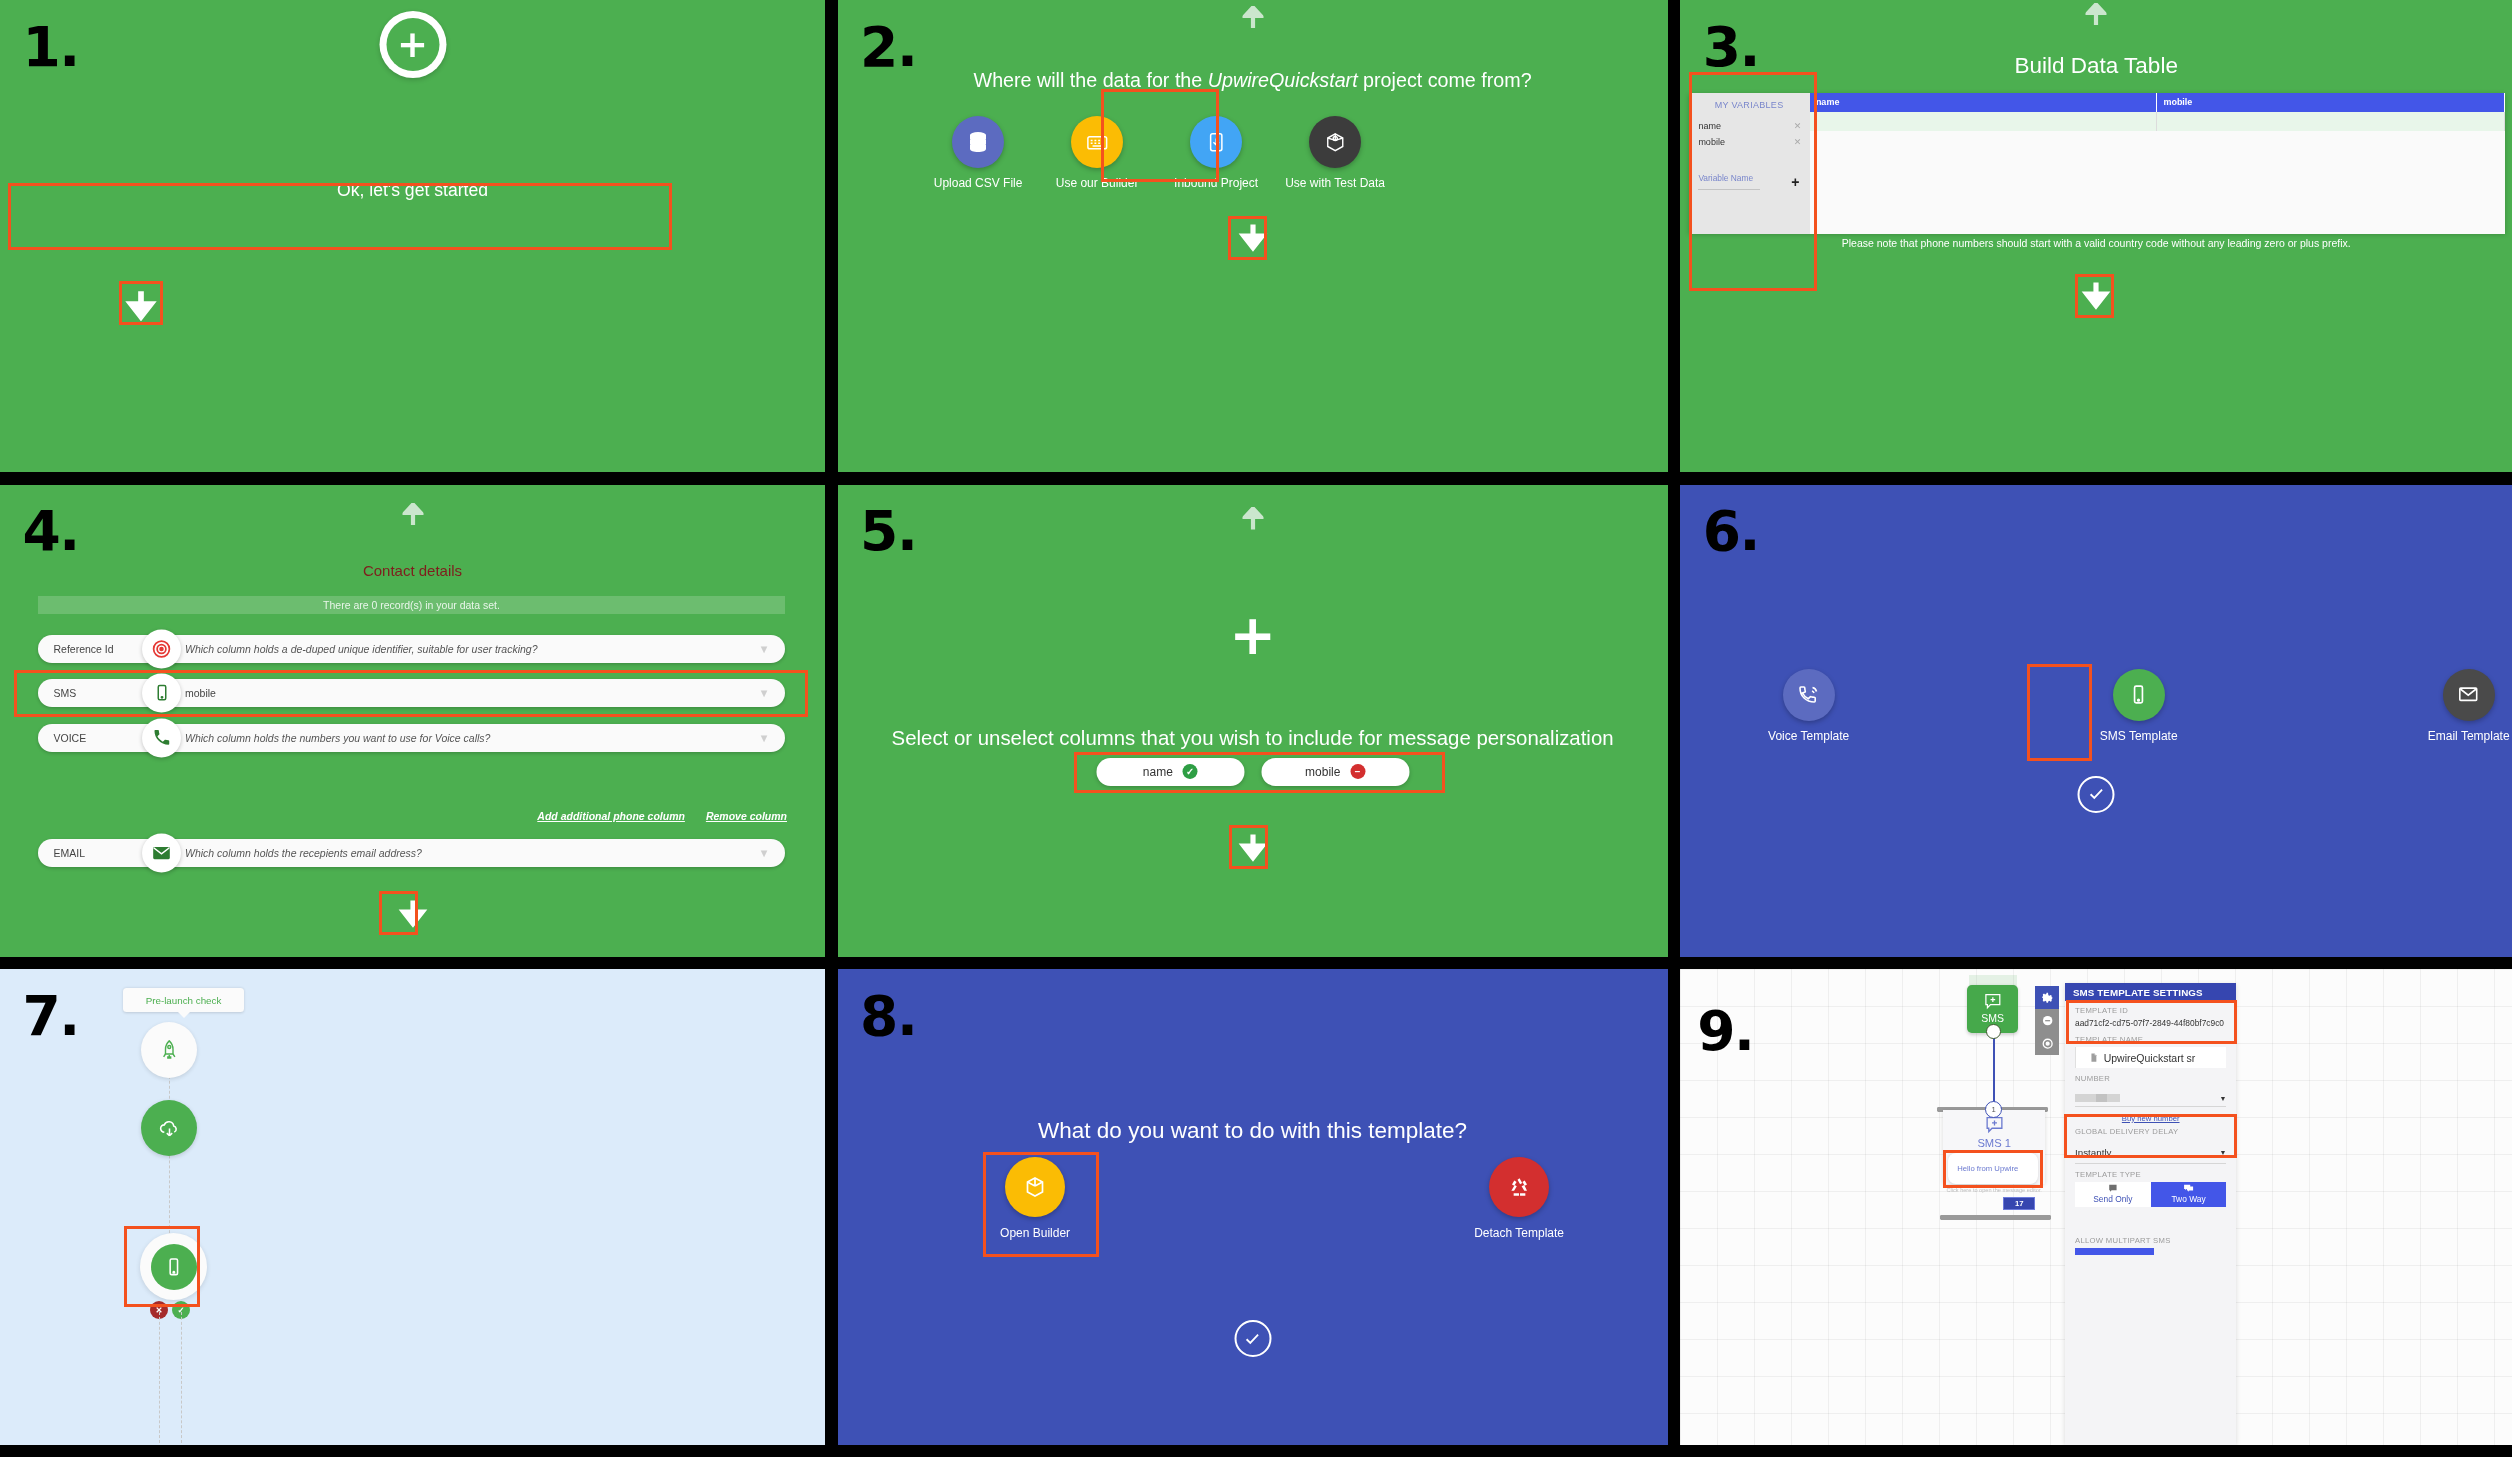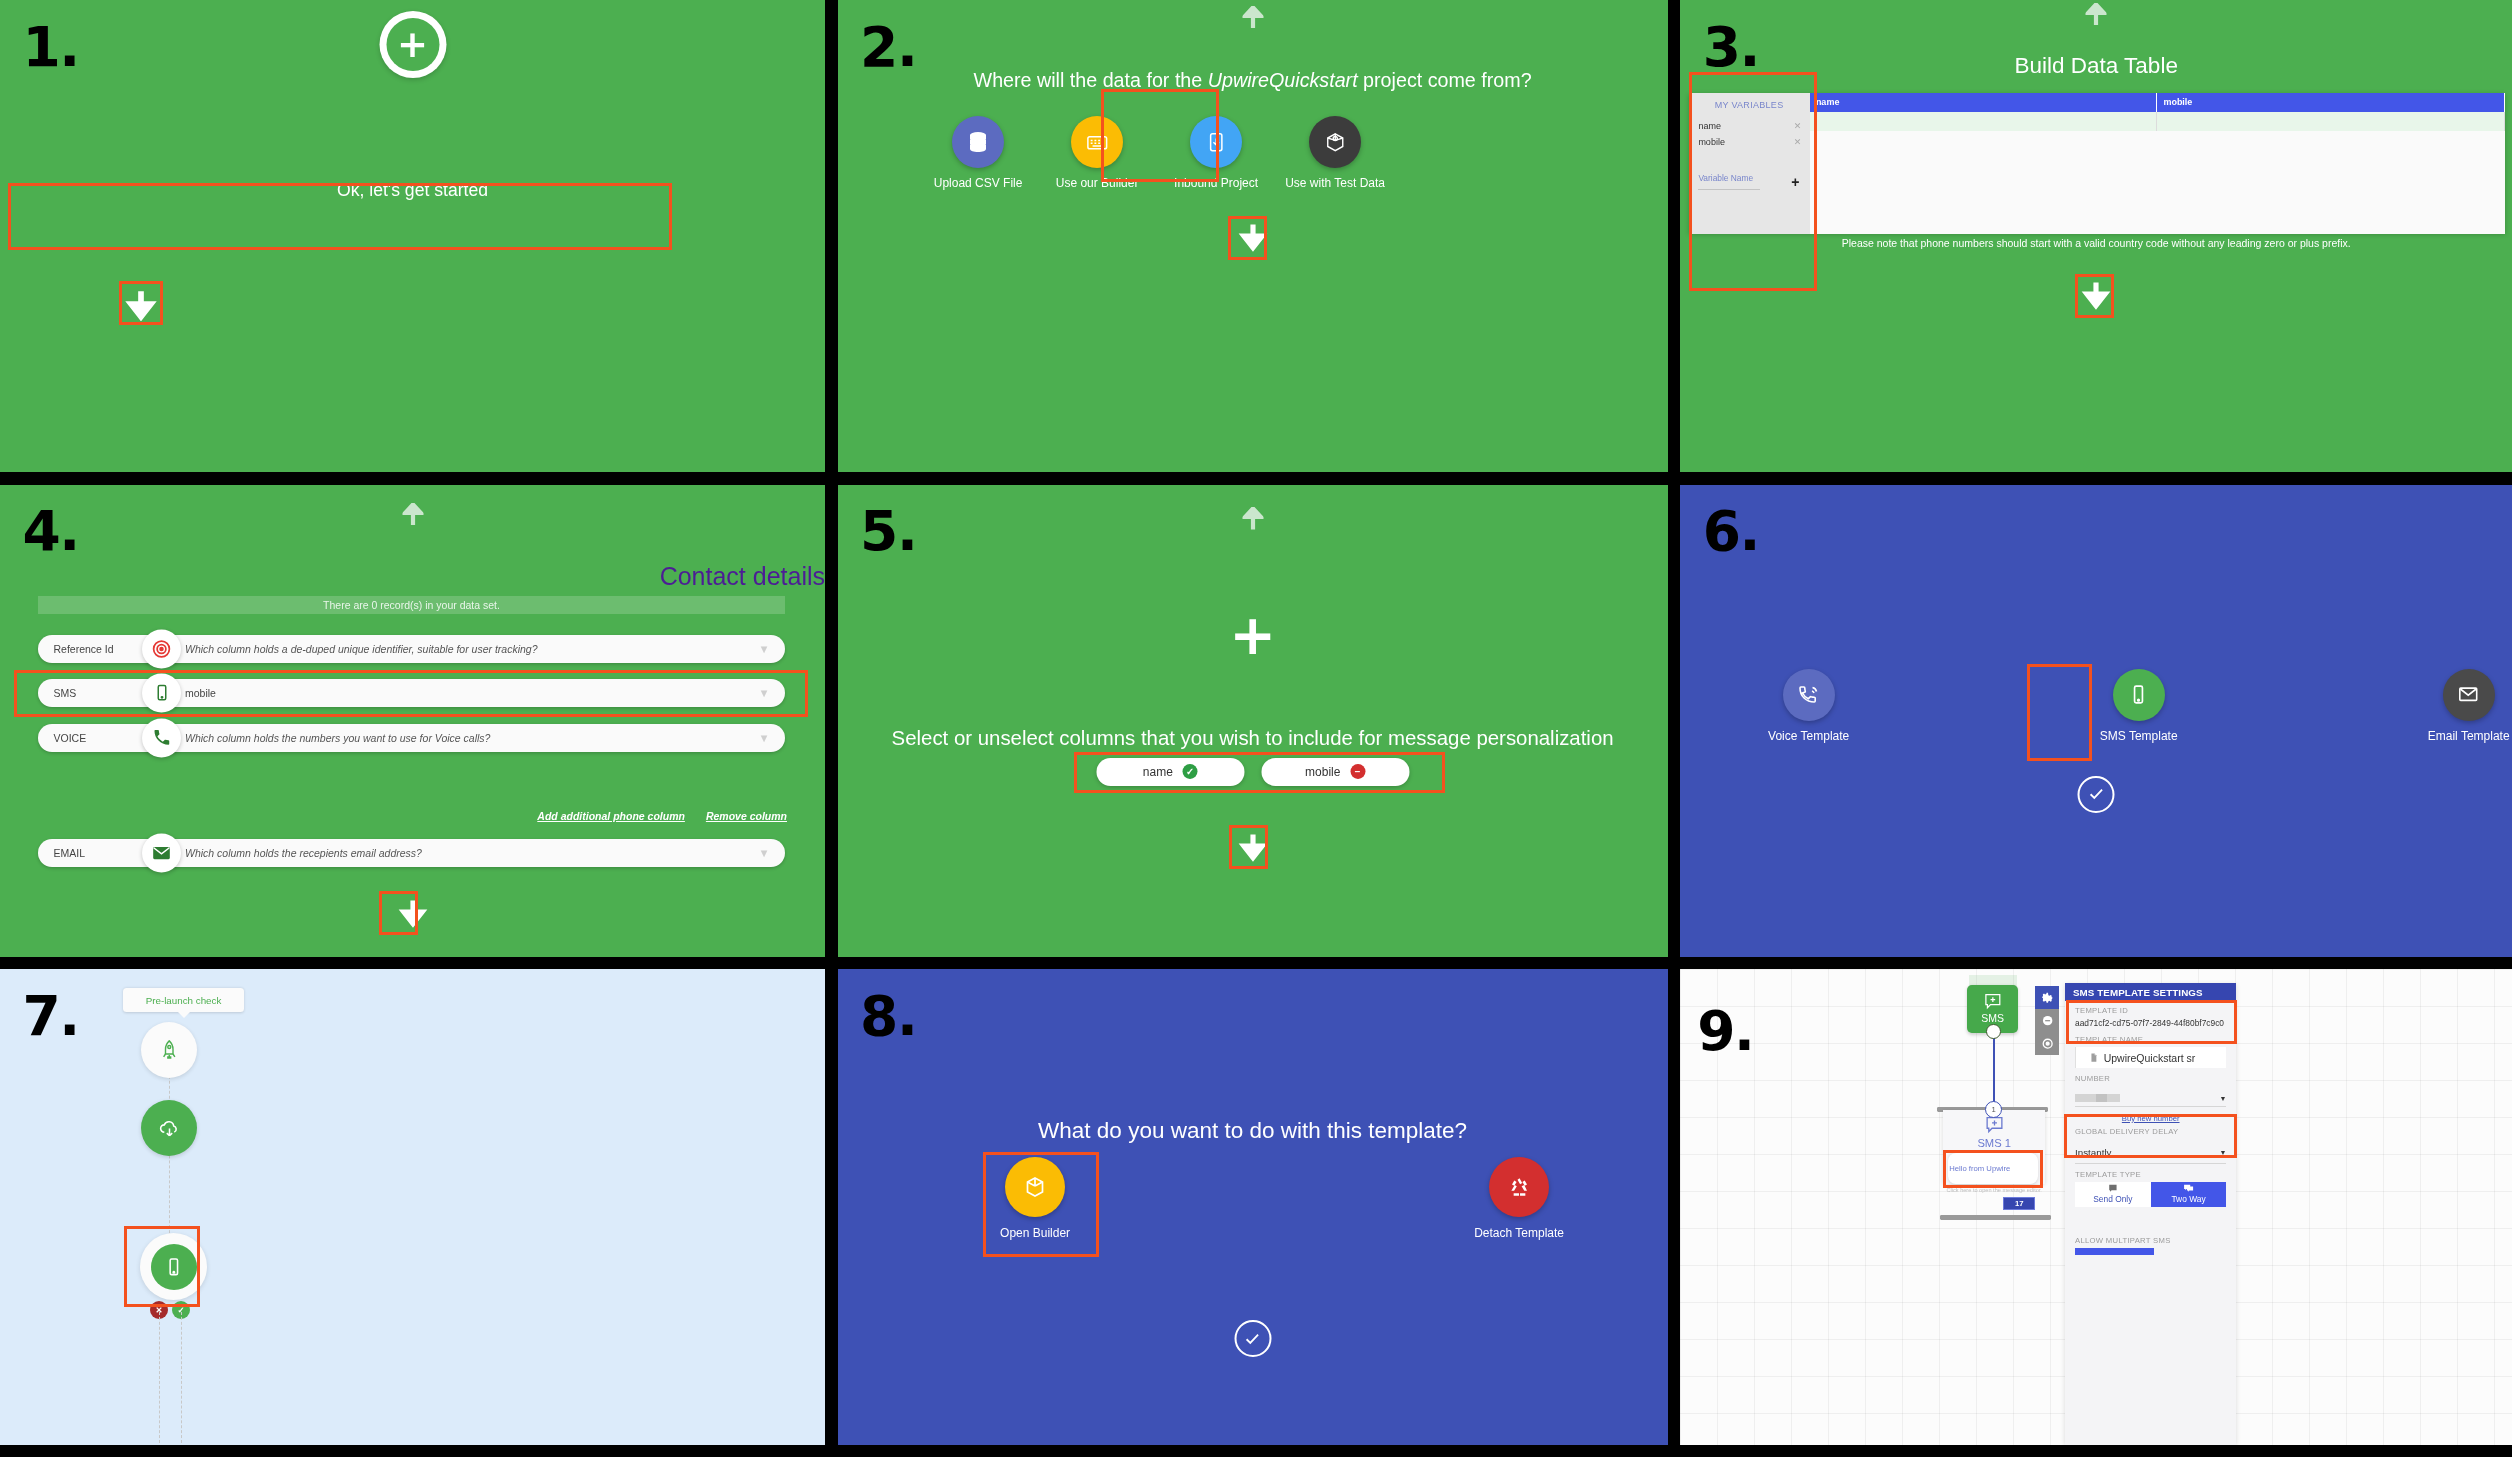--- a/index.html
+++ b/index.html
@@ -127,22 +127,22 @@
   .p3-trow { display: flex; height: 19px; background: #E8F6EA; }
   .p3-td { flex: 1; border-right: 0.7px solid #dcdcdc; }
   .p3-body { height: 103px; background: #FAFAFA; }
   .p3-note {
     position: absolute; left: 0; right: 0; top: 237px; text-align: center;
     color: #fff; font-size: 10.5px;
   }
 
   
   .p4-title {
-    position: absolute; left: 0; right: 0; top: 77px; text-align: right;
-    color: #4c1d95; font-size: 25px;
+    position: absolute; left: 0; right: 0; top: 77px; text-align: center;
+    color: #7f1d1d; font-size: 15px;
   }
   .p4-banner {
     position: absolute; left: 38px; top: 111px; width: 747px; height: 18px;
     background: rgba(255,255,255,.18); display: flex; align-items: center;
     justify-content: center; color: #E9F6EA; font-size: 10.5px;
   }
   .p4-row {
     position: absolute; left: 38px; width: 747px; height: 28px;
     background: #FAFAFA; border-radius: 15.5px; display: flex; align-items: center;
     box-shadow: 0 1.4px 3.5px rgba(0,0,0,.20);
@@ -271,21 +271,21 @@
   }
   .p9-card {
     position: absolute; left: 263px; top: 141px; width: 102px; height: 74px;
     background: #F7F7F9; box-shadow: 0 1.4px 4.2px rgba(0,0,0,.14);
     display: flex; flex-direction: column; align-items: center; padding-top: 6.3px;
   }
   .p9-card .lbl { font-size: 11.2px; color: #6B7AD0; margin-top: 2.1px; }
   .p9-msgbox {
     position: absolute; left: 268px; top: 184px; width: 90px; height: 31px;
     background: #fff; border-radius: 8px; box-shadow: 0 0.7px 3.5px rgba(0,0,0,.14);
-    display: flex; align-items: center; padding-left: 1px;
+    display: flex; align-items: center; padding-left: 9px;
     font-size: 7.7px; color: #6B7AD0;
   }
   .p9-hint {
     position: absolute; left: 263px; top: 218px; width: 102px;
     text-align: center; font-size: 5.6px; color: #bdbdbd;
   }
   .p9-badge {
     position: absolute; left: 323px; top: 228px; width: 32px; height: 12.6px;
     background: #3646B0; border: 1.4px solid #6C7ADB; color: #fff;
     font-size: 7.7px; font-weight: bold;

